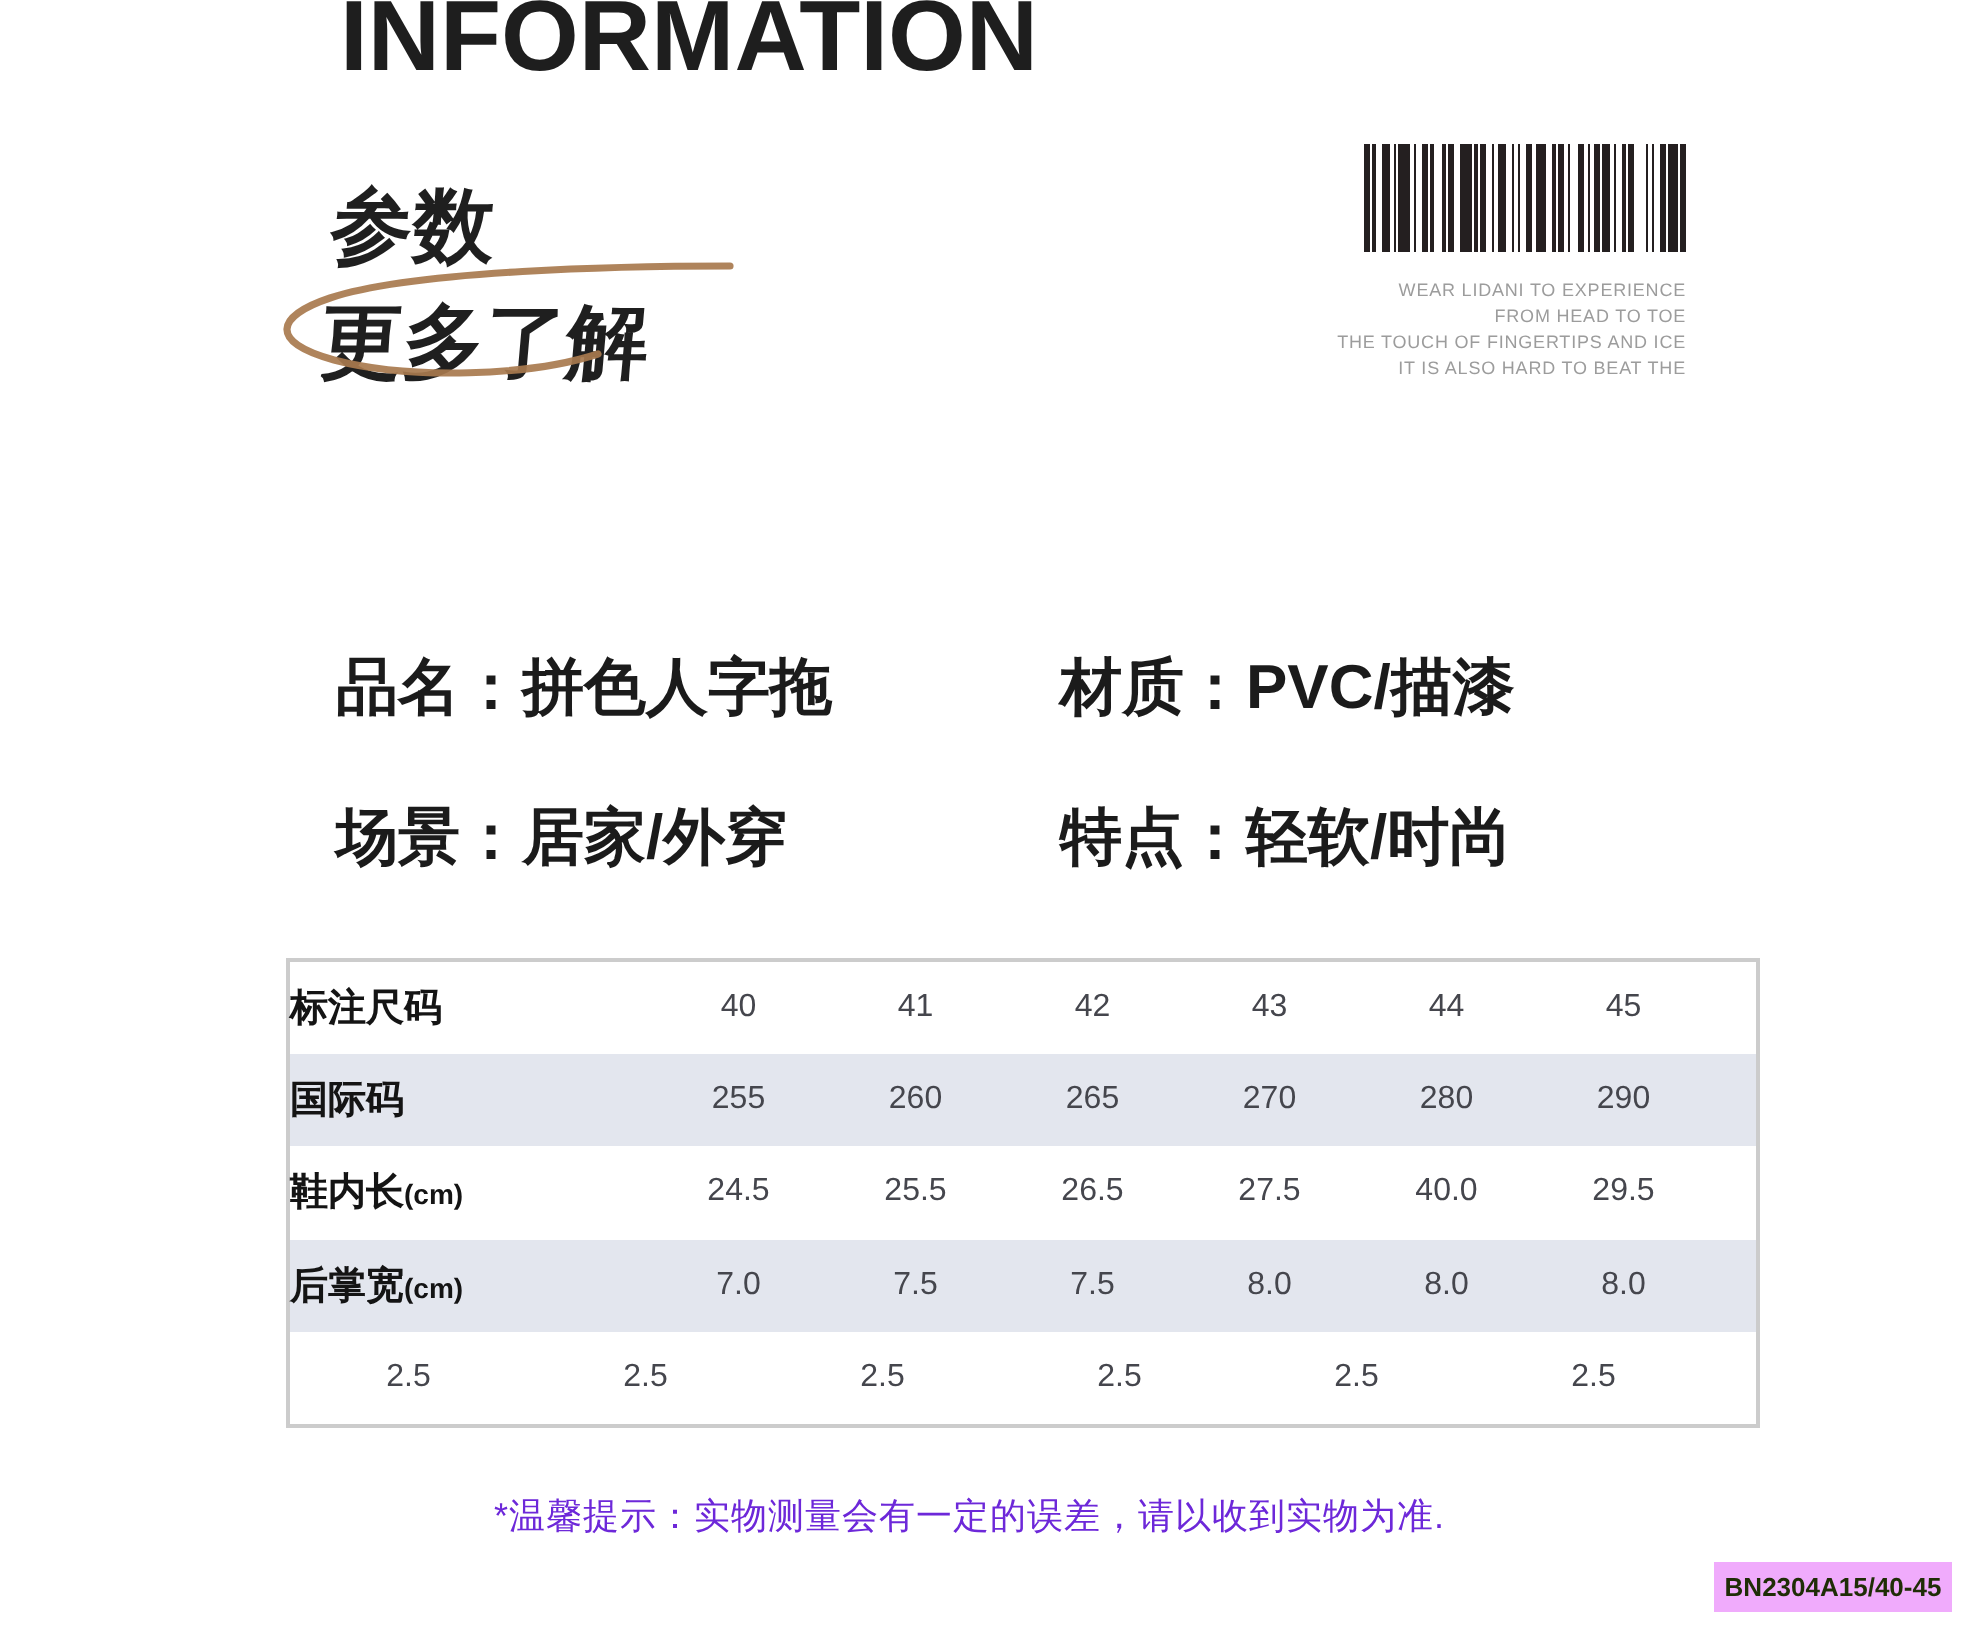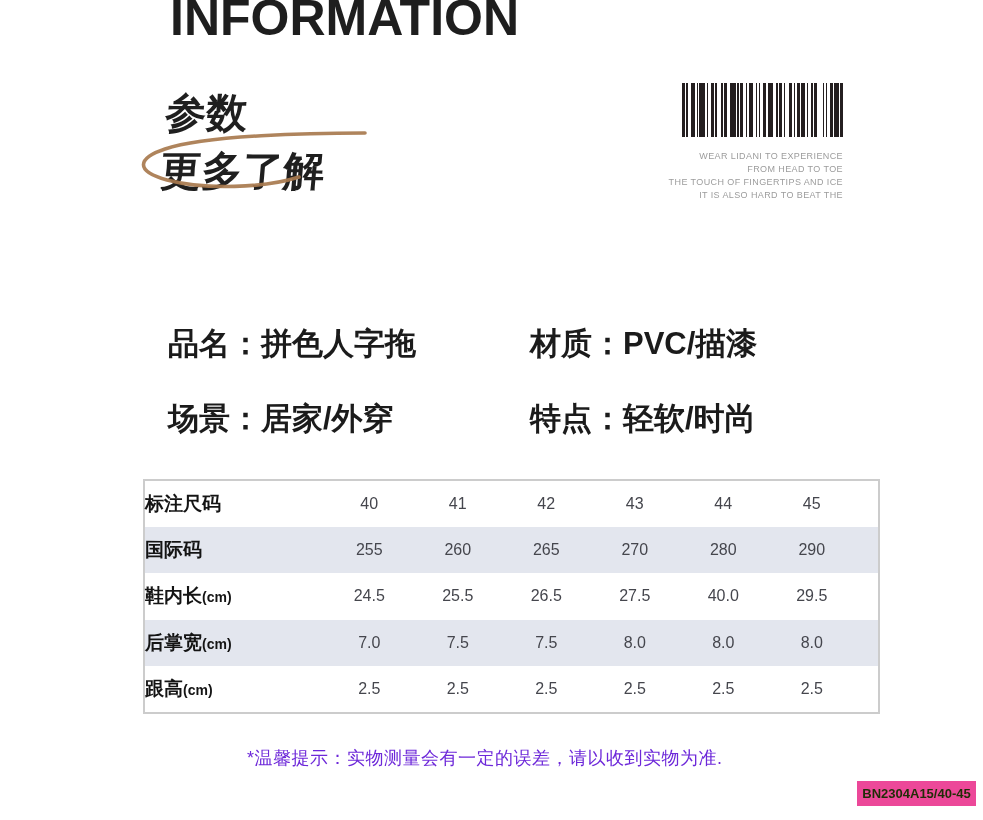--- a/index.html
+++ b/index.html
@@ -11,21 +11,21 @@
     position:absolute;left:170px;top:-8px;
     font-size:50px;font-weight:800;letter-spacing:0px;color:#1e1e1e;line-height:1.05;
     white-space:nowrap;
   }
   .subtitle{
     position:absolute;left:168px;top:84px;
     font-size:41px;font-weight:800;color:#1f1f1f;line-height:58px;
     transform:skewX(-5deg);transform-origin:left top;white-space:nowrap;
   }
   .swoosh{position:absolute;left:133px;top:122px;pointer-events:none;}
-  .barcode-block{position:absolute;top:83px;right:140px;width:230px;}
+  .barcode-block{position:absolute;top:72px;right:140px;width:230px;}
   .bars{width:161px;height:54px;display:flex;margin-left:auto;}
   .bars span{display:block;height:100%;}
   .bars span.b{background:#241f20;}
   .barcode-caption{
     margin-top:13px;text-align:right;
     font-size:9px;line-height:13px;letter-spacing:.4px;color:#9c9c9c;
     white-space:nowrap;
   }
   .info-item{
     position:absolute;font-size:31px;font-weight:700;color:#1b1b1b;
@@ -185,25 +185,24 @@
   <div class="trow alt" style="background: rgb(227, 230, 238);">
     <div class="tlabel"><span>后掌宽</span><span class="unit">(cm)</span></div>
     <div class="tcell">7.0</div>
     <div class="tcell">7.5</div>
     <div class="tcell">7.5</div>
     <div class="tcell">8.0</div>
     <div class="tcell">8.0</div>
     <div class="tcell">8.0</div>
   </div>
   <div class="trow">
-    <div class="tlabel"><span>跟高</span><span class="unit">(cm)</span></div>
     <div class="tcell">2.5</div>
     <div class="tcell">2.5</div>
     <div class="tcell">2.5</div>
     <div class="tcell">2.5</div>
     <div class="tcell">2.5</div>
     <div class="tcell">2.5</div>
   </div>
 </div>
 
 <div class="footer-note">*温馨提示：实物测量会有一定的误差，请以收到实物为准.</div>
 
-<div class="product-code-badge" style="background: #ec4899;">BN2304A15/40-45</div>
+<div class="product-code-badge" style="background: #f0abfc;">BN2304A15/40-45</div>
 
 </body></html>

